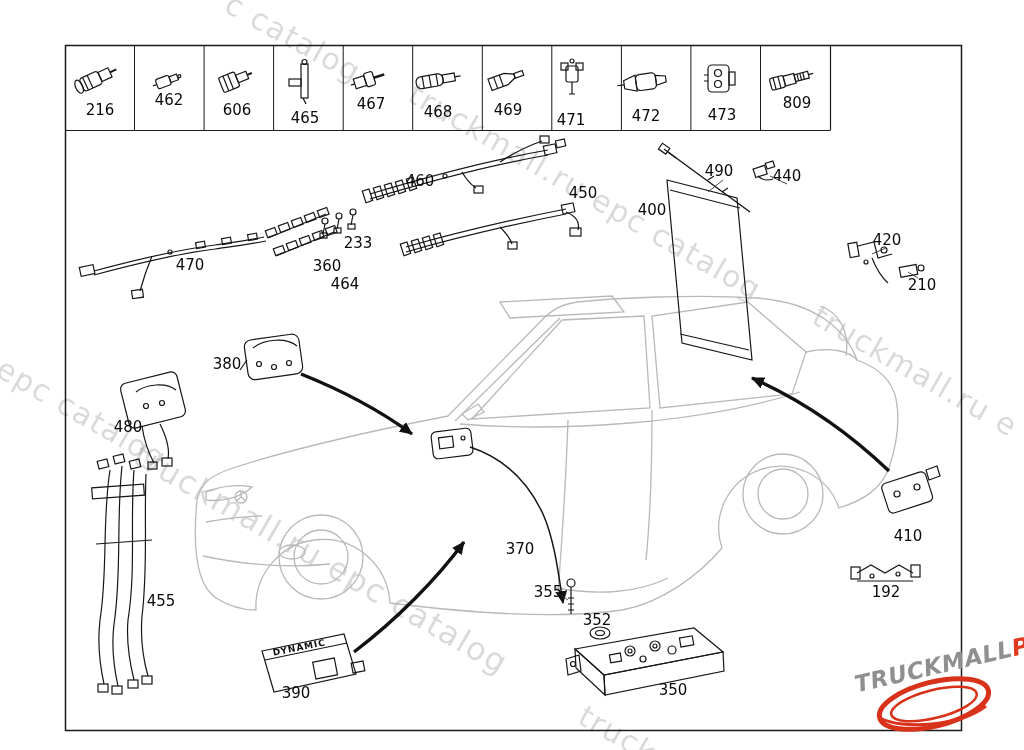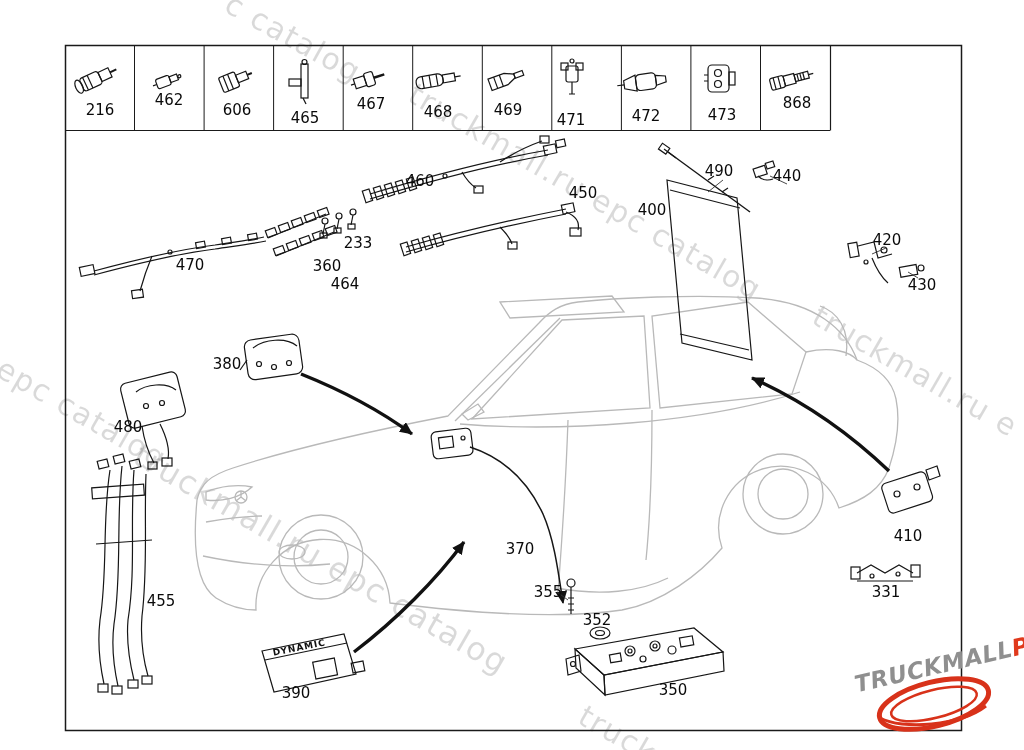--- a/index.html
+++ b/index.html
@@ -379,43 +379,43 @@
   <div class="num" style="left:100px;top:110px">216</div>
   <div class="num" style="left:169px;top:100px">462</div>
   <div class="num" style="left:237px;top:110px">606</div>
   <div class="num" style="left:305px;top:118px">465</div>
   <div class="num" style="left:371px;top:104px">467</div>
   <div class="num" style="left:438px;top:112px">468</div>
   <div class="num" style="left:508px;top:110px">469</div>
   <div class="num" style="left:571px;top:120px">471</div>
   <div class="num" style="left:646px;top:116px">472</div>
   <div class="num" style="left:722px;top:115px">473</div>
-  <div class="num" style="left:797px;top:103px">868</div>
+  <div class="num" style="left:797px;top:103px">809</div>
 
   <div class="num" style="left:420px;top:181px">460</div>
   <div class="num" style="left:583px;top:193px">450</div>
   <div class="num" style="left:719px;top:171px">490</div>
   <div class="num" style="left:787px;top:176px">440</div>
   <div class="num" style="left:652px;top:210px">400</div>
   <div class="num" style="left:887px;top:240px">420</div>
-  <div class="num" style="left:922px;top:285px">430</div>
+  <div class="num" style="left:922px;top:285px">210</div>
   <div class="num" style="left:190px;top:265px">470</div>
   <div class="num" style="left:358px;top:243px">233</div>
   <div class="num" style="left:327px;top:266px">360</div>
   <div class="num" style="left:345px;top:284px">464</div>
   <div class="num" style="left:227px;top:364px">380</div>
   <div class="num" style="left:128px;top:427px">480</div>
   <div class="num" style="left:161px;top:601px">455</div>
   <div class="num" style="left:296px;top:693px">390</div>
   <div class="num" style="left:520px;top:549px">370</div>
   <div class="num" style="left:548px;top:592px">355</div>
   <div class="num" style="left:597px;top:620px">352</div>
   <div class="num" style="left:673px;top:690px">350</div>
   <div class="num" style="left:908px;top:536px">410</div>
-  <div class="num" style="left:886px;top:592px">331</div>
+  <div class="num" style="left:886px;top:592px">192</div>
 
   <div class="dyn">DYNAMIC</div>
 
   <div class="logo">
     <span class="g">TRUCKMALL</span><span class="r">PARTS</span>
   </div>
 
 </div>
 
 </body></html>

